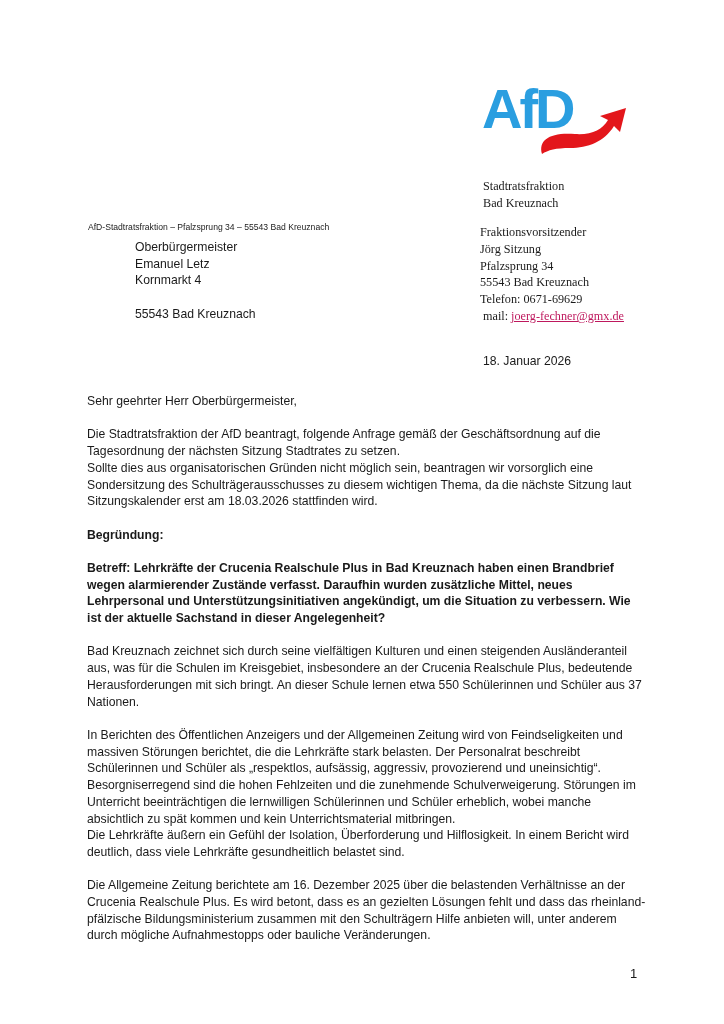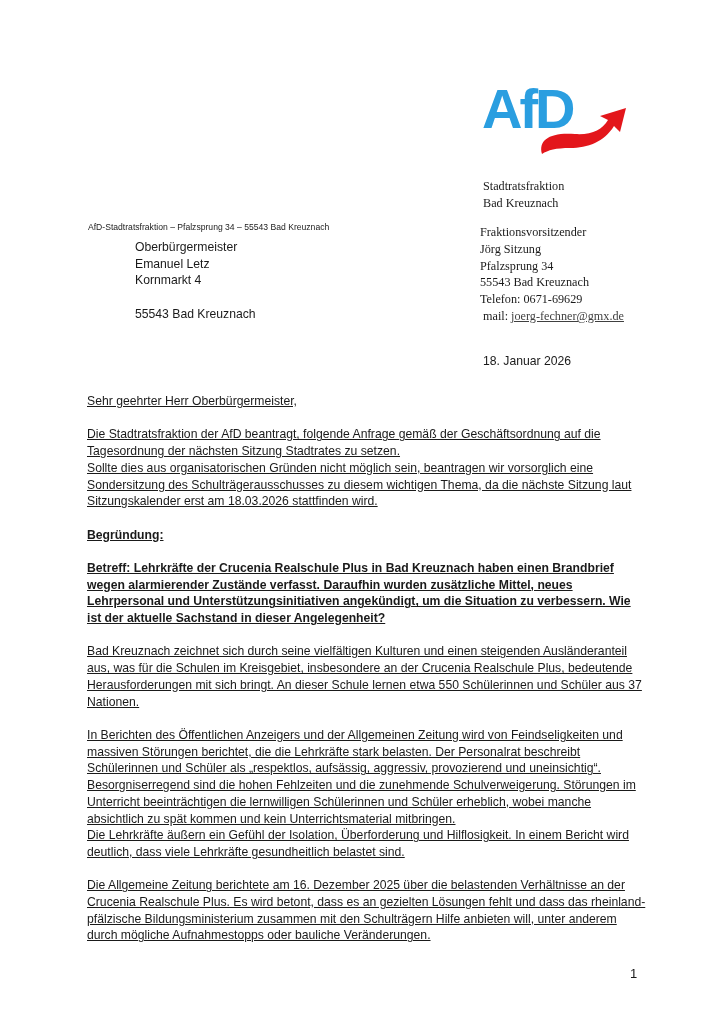--- a/index.html
+++ b/index.html
@@ -39,21 +39,21 @@
       font-family: Liberation Serif, serif;
     }
     .contact-block {
       left: 480px;
       top: 224px;
       line-height: 16.8px;
       font-family: Liberation Serif, serif;
     }
     .contact-block .mail-line { padding-left: 3px; }
     .mail-link {
-      color: #404040;
+      color: #be185d;
       text-decoration: underline;
     }
     .recipient {
       left: 87px;
       top: 239px;
       line-height: 16.7px;
       margin-left: 48px;
     }
     .recipient .gap { height: 16.7px; }
     .date {
@@ -61,21 +61,20 @@
       top: 354px;
     }
     .body-text {
       left: 87px;
       top: 393px;
       width: 560px;
       line-height: 16.7px;
     }
     .body-text p {
       margin: 0 0 16.7px 0;
-      text-decoration: underline;
     }
     .body-text .bold {
       font-weight: bold;
     }
     .page-number {
       left: 630px;
       top: 966px;
       font-size: 13px;
     }
   </style>

